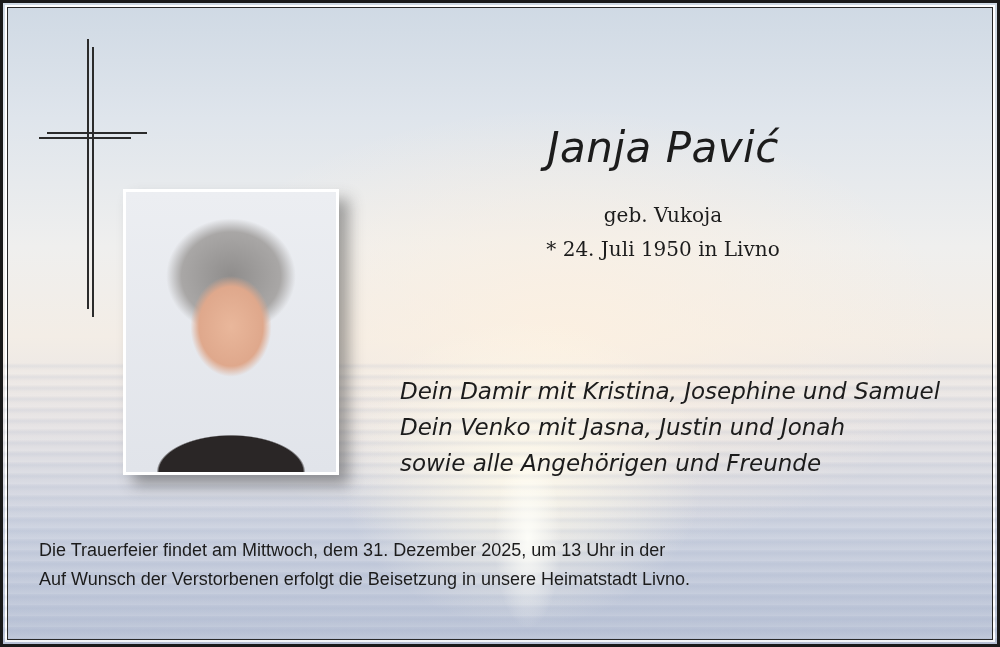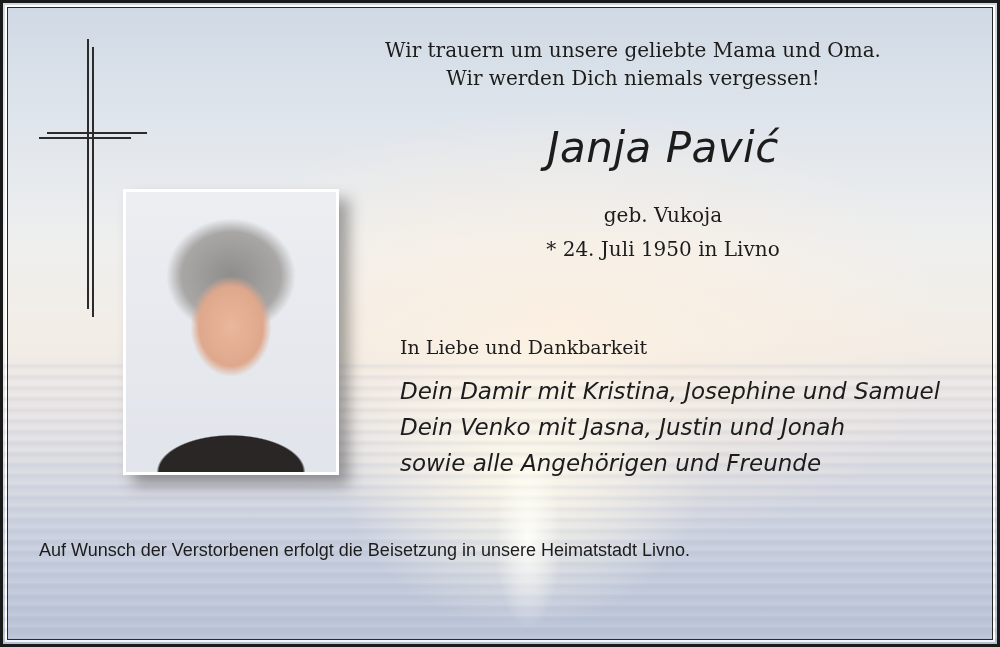--- a/index.html
+++ b/index.html
@@ -74,32 +74,28 @@
     <span style="left:48px; top:0; width:2px; height:270px;"></span>
     <span style="left:53px; top:8px; width:2px; height:270px;"></span>
     <span style="left:8px; top:93px; width:100px; height:2px;"></span>
     <span style="left:0; top:98px; width:92px; height:2px;"></span>
   </div>
 
   <div class="photo-wrap">
     <div class="photo"></div>
   </div>
 
-  <div class="text intro">
-    <div>Wir trauern um unsere geliebte Mama und Oma.</div>
-    <div>Wir werden Dich niemals vergessen!</div>
-  </div>
 
   <div class="text name">Janja Pavić</div>
   <div class="text maiden">geb. Vukoja</div>
   <div class="text born">* 24. Juli 1950 in Livno</div>
-  <div class="text thanks">In Liebe und Dankbarkeit</div>
 
   <div class="text mourners">
     <div>Dein Damir mit Kristina, Josephine und Samuel</div>
     <div>Dein Venko mit Jasna, Justin und Jonah</div>
     <div>sowie alle Angehörigen und Freunde</div>
   </div>
 
   <div class="text funeral">
+    <div>Die Trauerfeier findet am Mittwoch, dem 31. Dezember 2025, um 13 Uhr in der</div>
     <div>Auf Wunsch der Verstorbenen erfolgt die Beisetzung in unsere Heimatstadt Livno.</div>
   </div>
 </div>
 
 </body></html>

